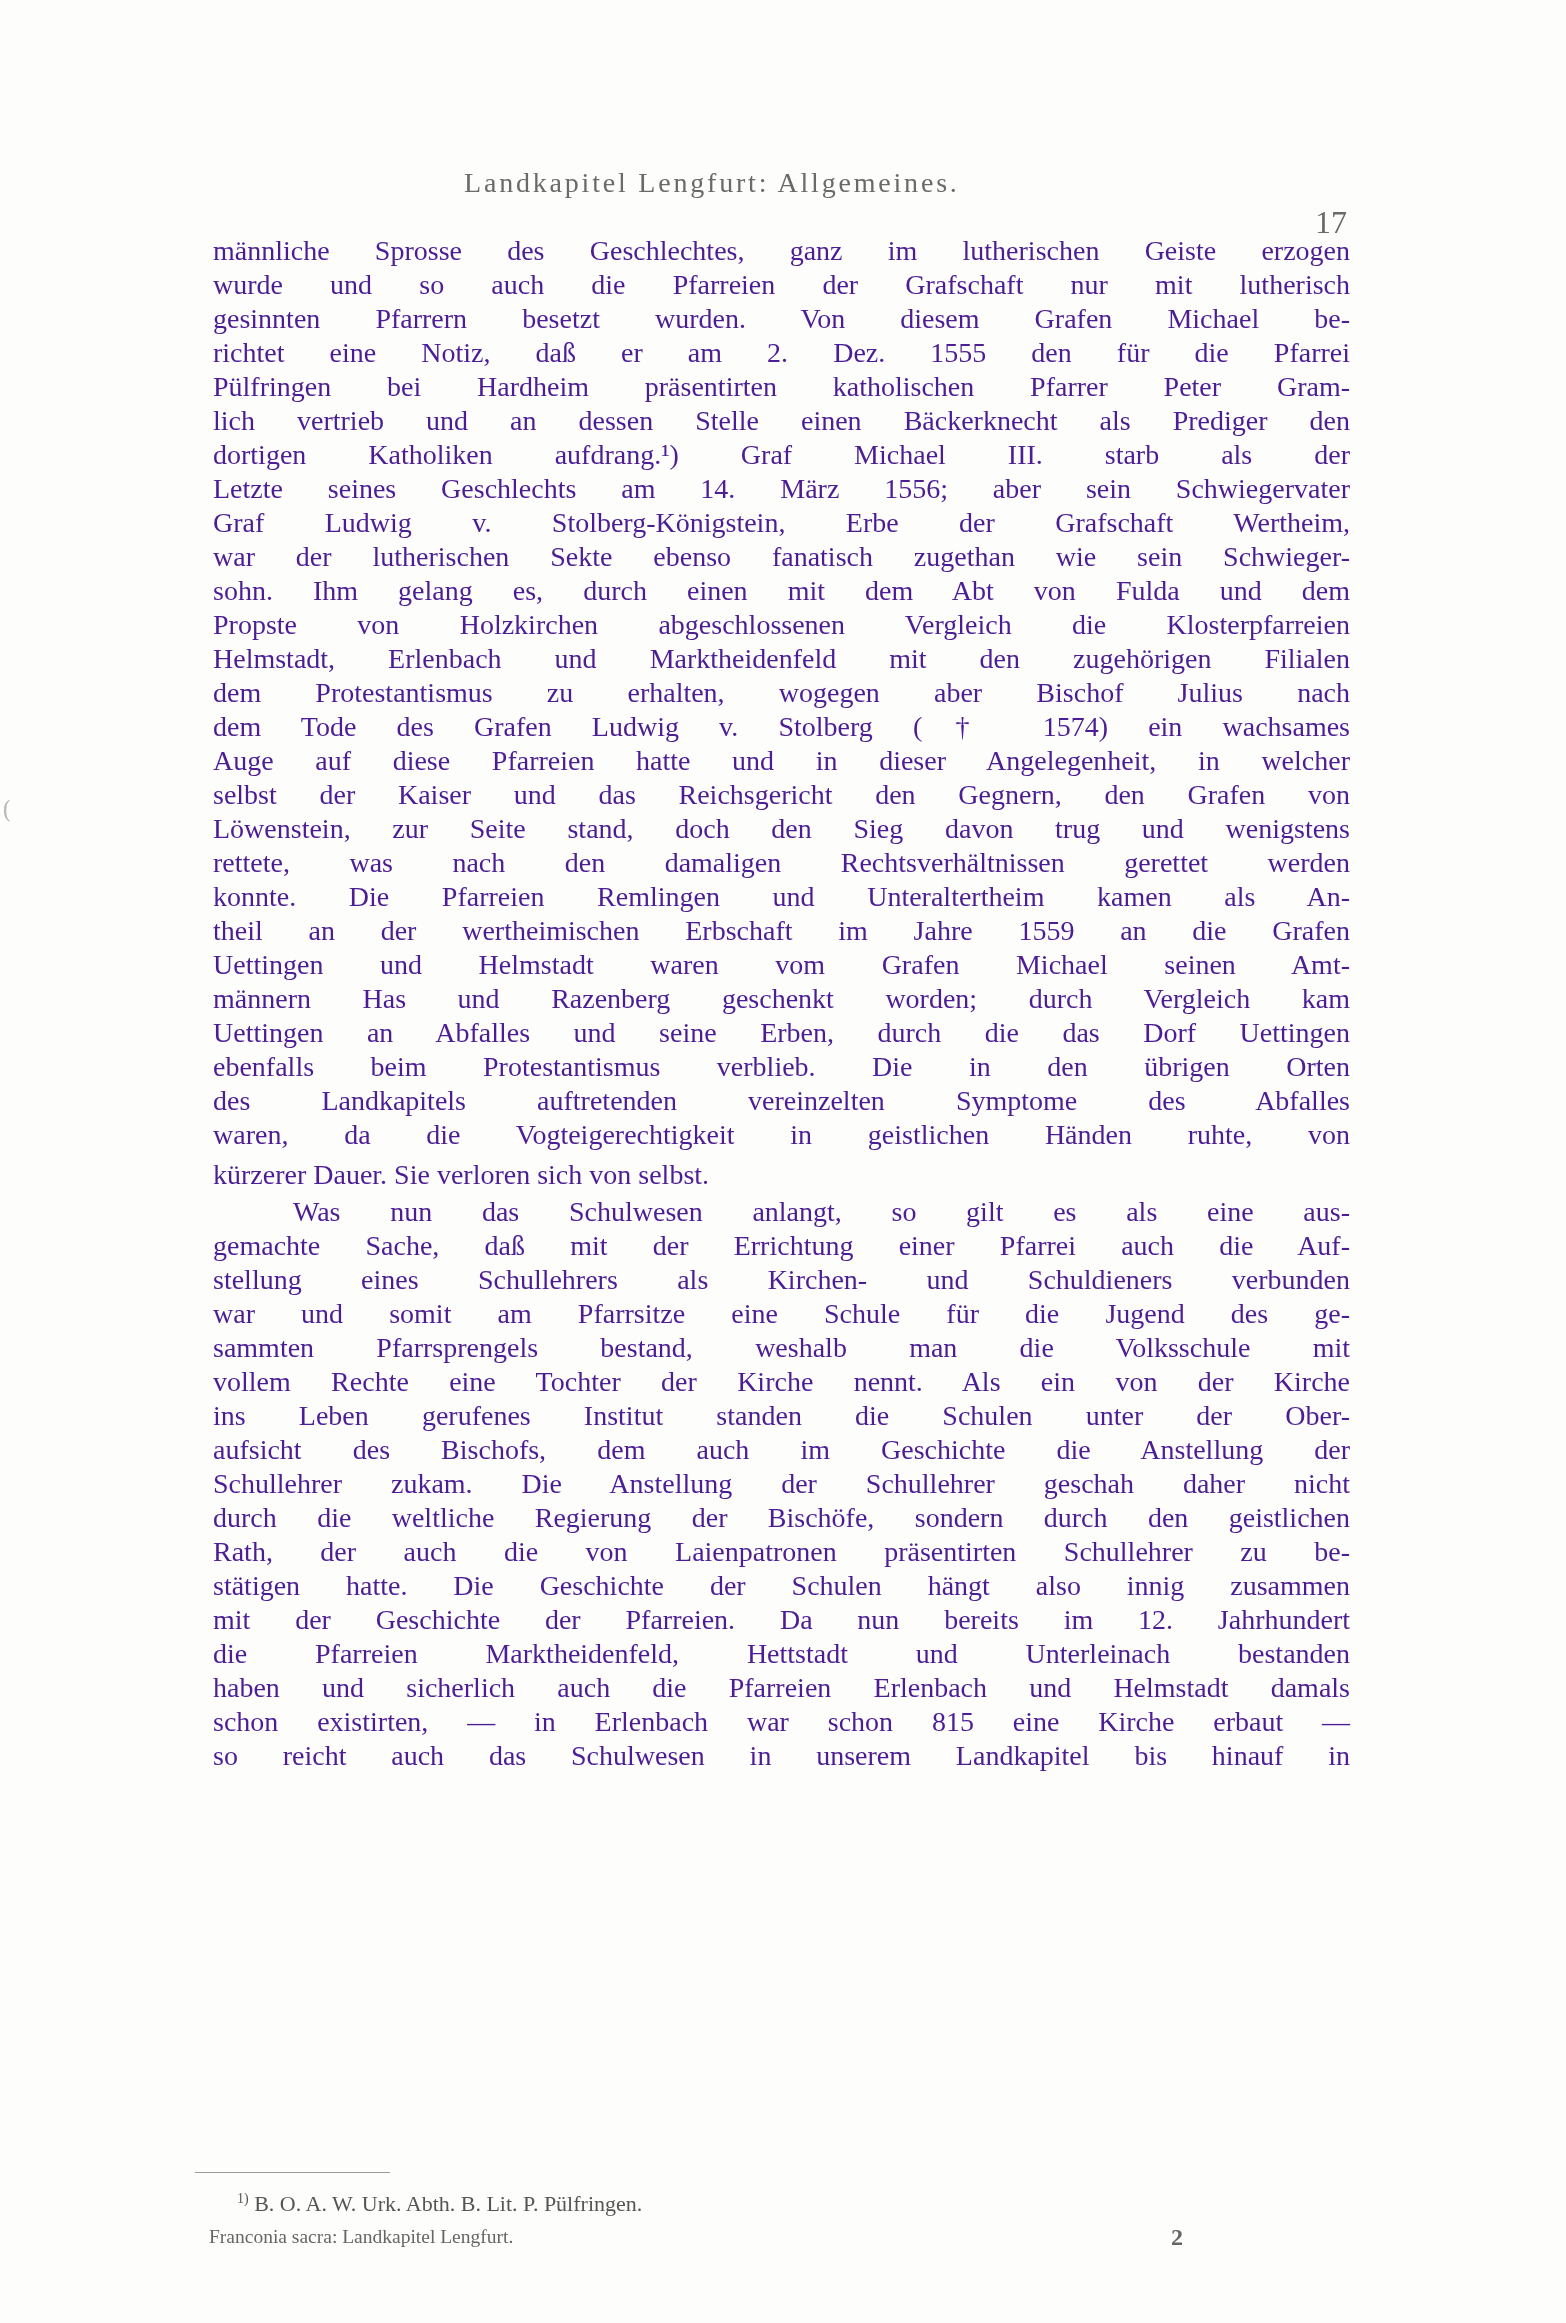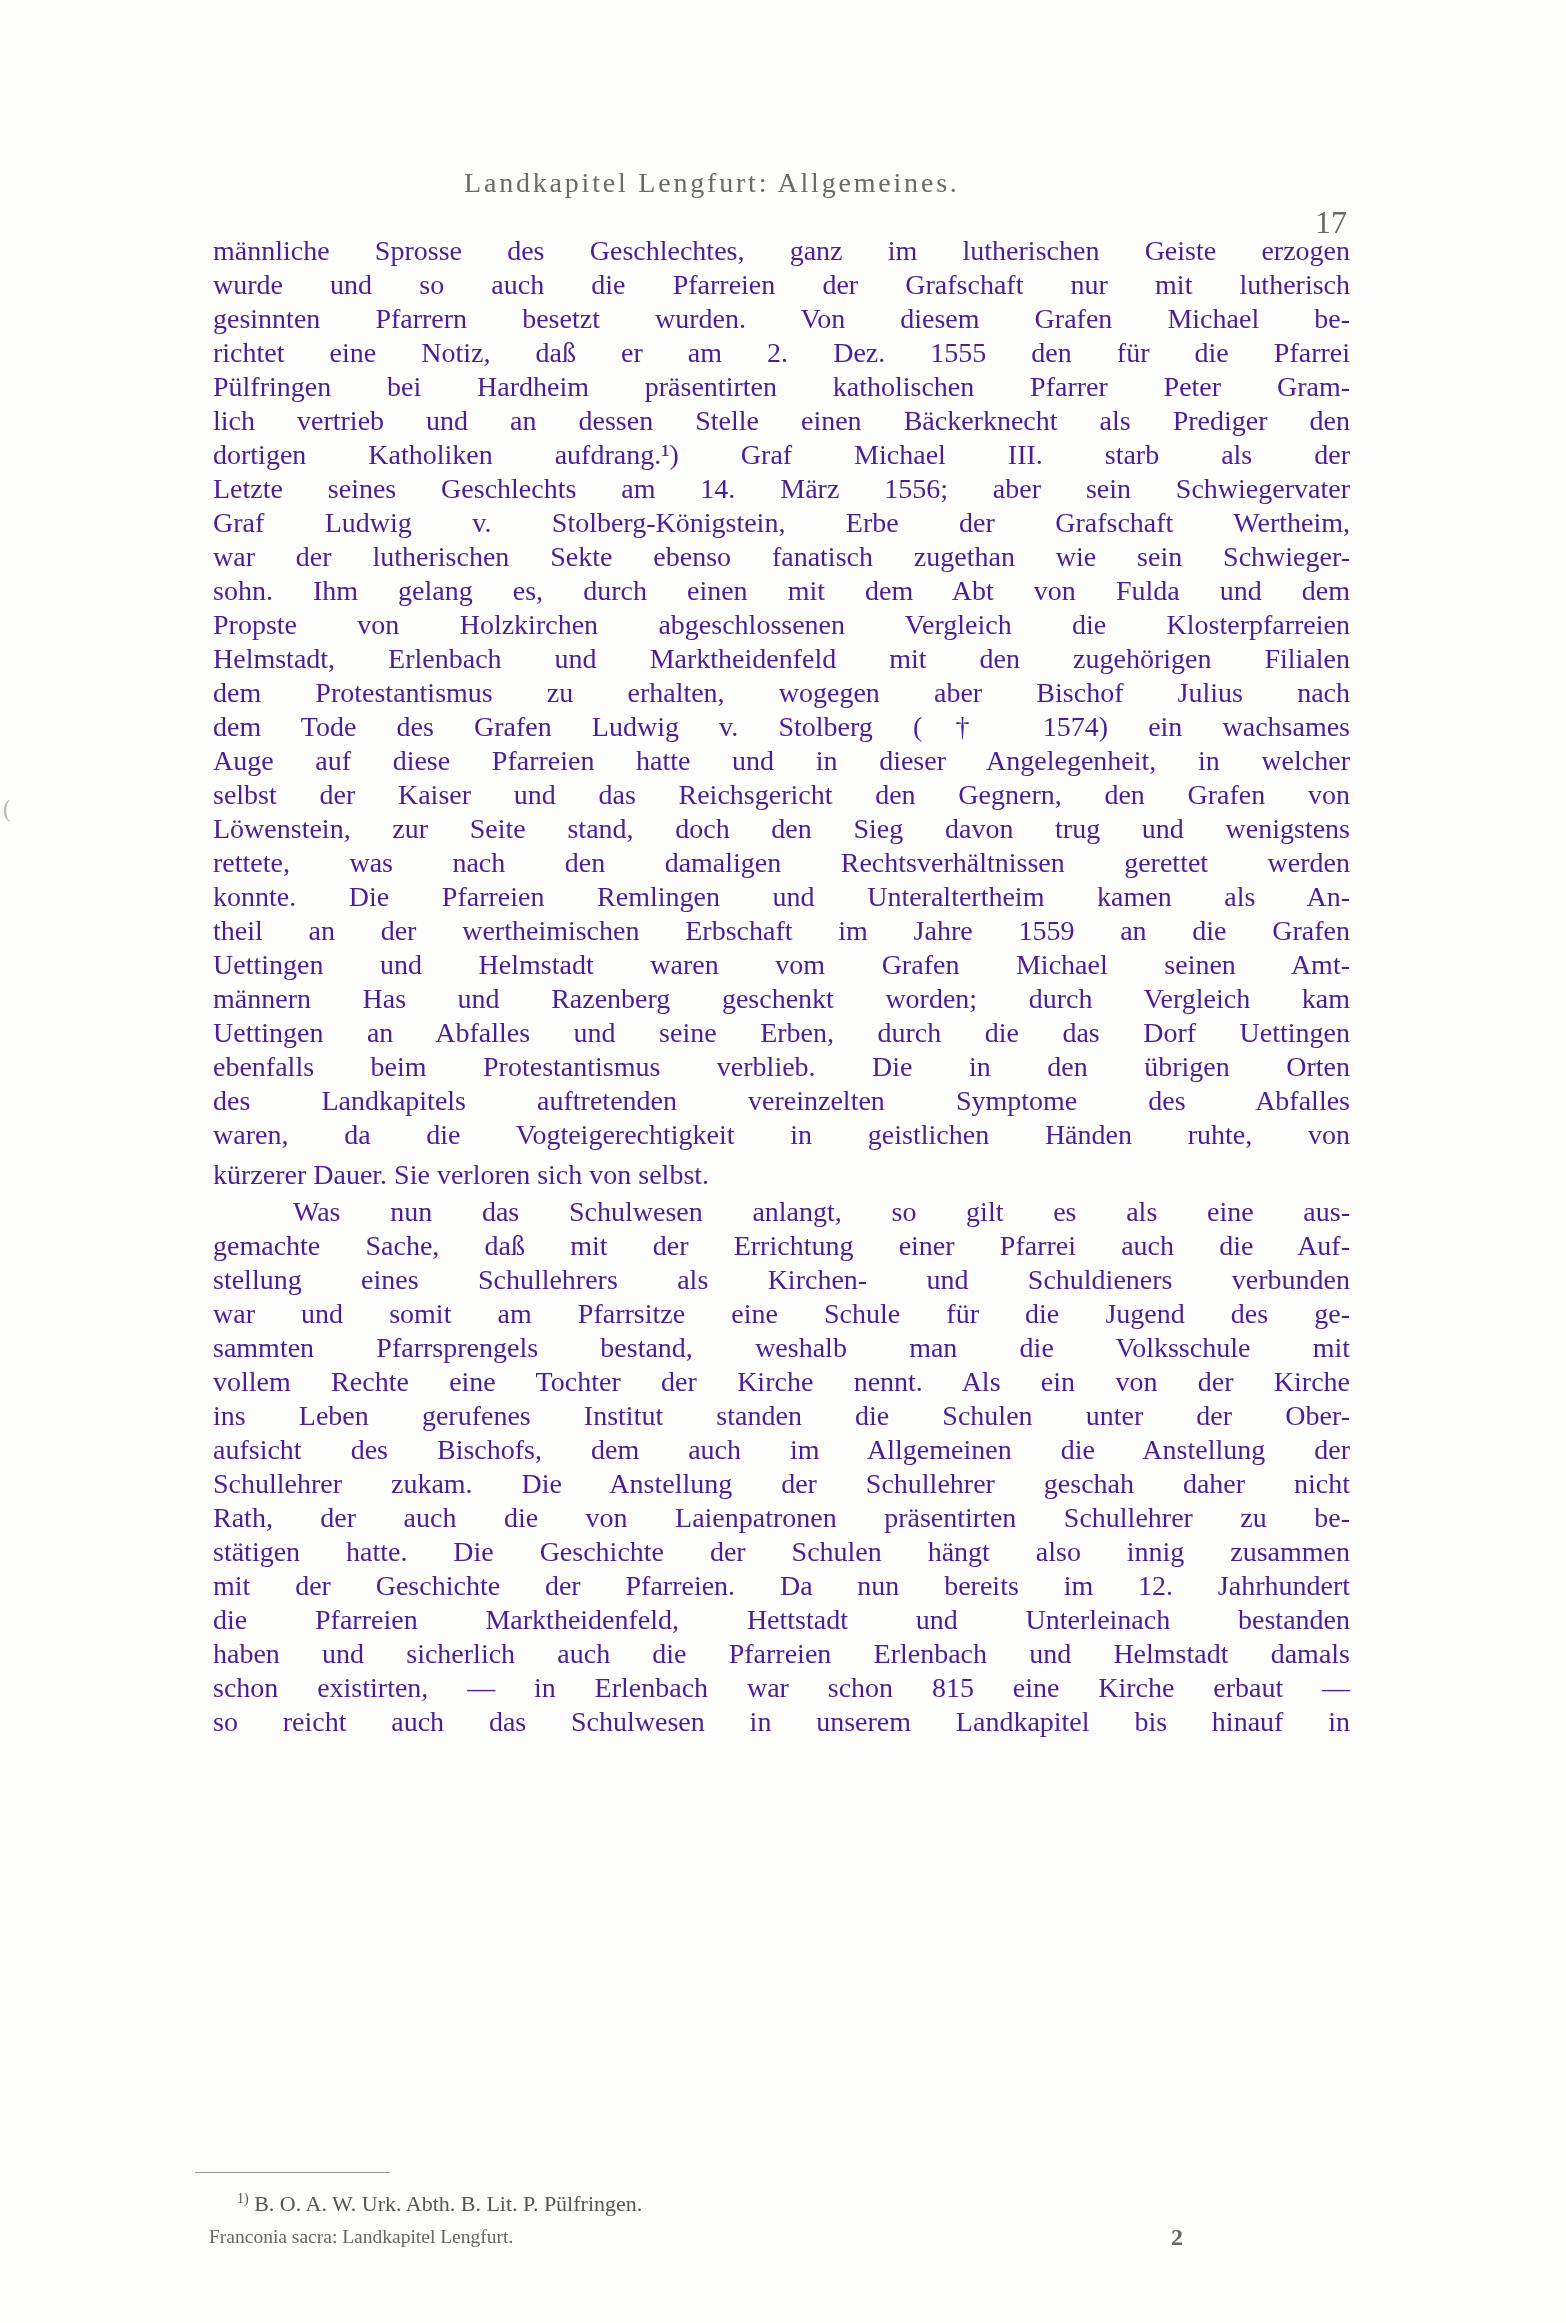--- a/index.html
+++ b/index.html
@@ -104,22 +104,23 @@
     <span class="line">waren, da die Vogteigerechtigkeit in geistlichen Händen ruhte, von</span>
     <span class="line last">kürzerer Dauer. Sie verloren sich von selbst.</span>
     <div class="para-gap"></div>
     <span class="line indent">Was nun das Schulwesen anlangt, so gilt es als eine aus-</span>
     <span class="line">gemachte Sache, daß mit der Errichtung einer Pfarrei auch die Auf-</span>
     <span class="line">stellung eines Schullehrers als Kirchen- und Schuldieners verbunden</span>
     <span class="line">war und somit am Pfarrsitze eine Schule für die Jugend des ge-</span>
     <span class="line">sammten Pfarrsprengels bestand, weshalb man die Volksschule mit</span>
     <span class="line">vollem Rechte eine Tochter der Kirche nennt. Als ein von der Kirche</span>
     <span class="line">ins Leben gerufenes Institut standen die Schulen unter der Ober-</span>
-    <span class="line">aufsicht des Bischofs, dem auch im Allgemeinen die Anstellung der</span>
+    <span class="line">aufsicht des Bischofs, dem auch im Geschichte die Anstellung der</span>
     <span class="line">Schullehrer zukam. Die Anstellung der Schullehrer geschah daher nicht</span>
+    <span class="line">durch die weltliche Regierung der Bischöfe, sondern durch den geistlichen</span>
     <span class="line">Rath, der auch die von Laienpatronen präsentirten Schullehrer zu be-</span>
     <span class="line">stätigen hatte. Die Geschichte der Schulen hängt also innig zusammen</span>
     <span class="line">mit der Geschichte der Pfarreien. Da nun bereits im 12. Jahrhundert</span>
     <span class="line">die Pfarreien Marktheidenfeld, Hettstadt und Unterleinach bestanden</span>
     <span class="line">haben und sicherlich auch die Pfarreien Erlenbach und Helmstadt damals</span>
     <span class="line">schon existirten, — in Erlenbach war schon 815 eine Kirche erbaut —</span>
     <span class="line">so reicht auch das Schulwesen in unserem Landkapitel bis hinauf in</span>
   </div>
 
   <div class="footnote-rule"></div>

